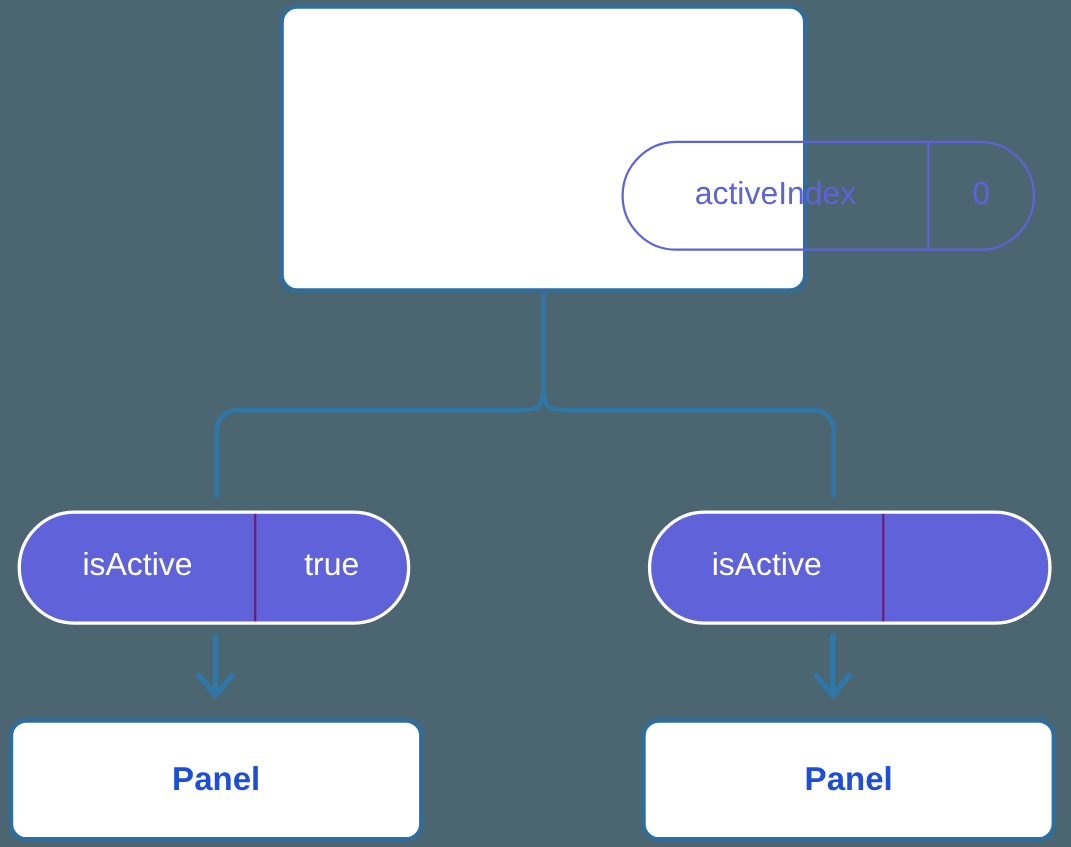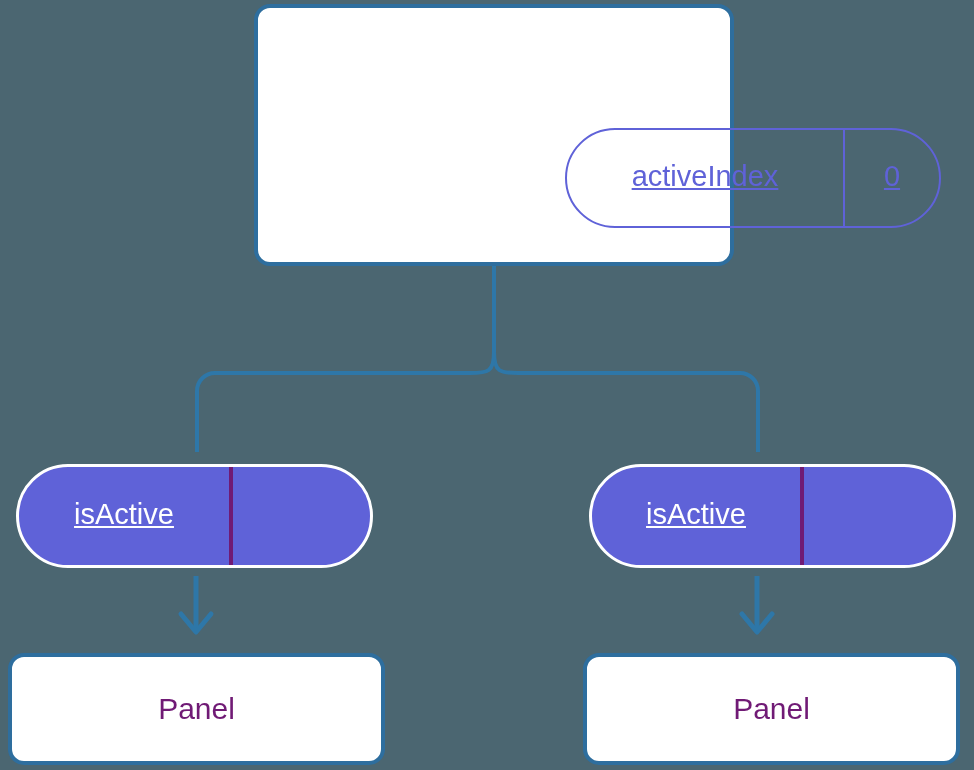--- a/index.html
+++ b/index.html
@@ -66,21 +66,20 @@
   }
   .pill-cell {
     display: flex;
     align-items: center;
     justify-content: center;
     box-sizing: border-box;
     font-size: 29px;
     font-weight: 400;
     line-height: 1;
     white-space: nowrap;
-    text-decoration: underline;
   }
 
   
   .pill-outline {
     left: 307px;
     top: 120px;
     width: 376px;
     height: 100px;
     border: 2px solid #5f62d8;
     background: transparent;
@@ -103,44 +102,44 @@
     border: 3px solid #ffffff;
     top: 464px;
     height: 104px;
   }
   .pill-filled .pill-name,
   .pill-filled .pill-value {
     color: #ffffff;
     padding-bottom: 3px;
   }
   .pill-filled .pill-name {
-    border-right: 4px solid #701a75;
+    border-right: 2px solid #701a75;
   }
 
   .pill-left  { left: 16px;  width: 357px; }
   .pill-left  .pill-name  { flex: 0 0 214px; }
   .pill-left  .pill-value { flex: 1 1 auto; }
 
   .pill-right { left: 589px; width: 367px; }
   .pill-right .pill-name  { flex: 0 0 212px; }
   .pill-right .pill-value { flex: 1 1 auto; }
 
   
   .card-panel {
     width: 377px;
     height: 112px;
     top: 653px;
     justify-content: center;
   }
   .panel-left  { left: 8px; }
   .panel-right { left: 583px; }
   .panel-label {
-    color: #701a75;
+    color: #1d4ed8;
     font-size: 30px;
-    font-weight: 400;
+    font-weight: 700;
     line-height: 1;
   }
 </style>
 </head>
 <body>
 
 <div class="stage">
 
   <svg class="connectors" viewBox="0 0 974 770" width="974" height="770" aria-hidden="true">
 
@@ -171,20 +170,21 @@
   <div class="card card-root">
 
     <div class="pill pill-outline">
       <div class="pill-cell pill-name">activeIndex</div>
       <div class="pill-cell pill-value">0</div>
     </div>
   </div>
 
   <div class="pill pill-filled pill-left">
     <div class="pill-cell pill-name">isActive</div>
+    <div class="pill-cell pill-value">true</div>
   </div>
 
   <div class="pill pill-filled pill-right">
     <div class="pill-cell pill-name">isActive</div>
   </div>
 
   <div class="card card-panel panel-left">
     <div class="panel-label">Panel</div>
   </div>
 

